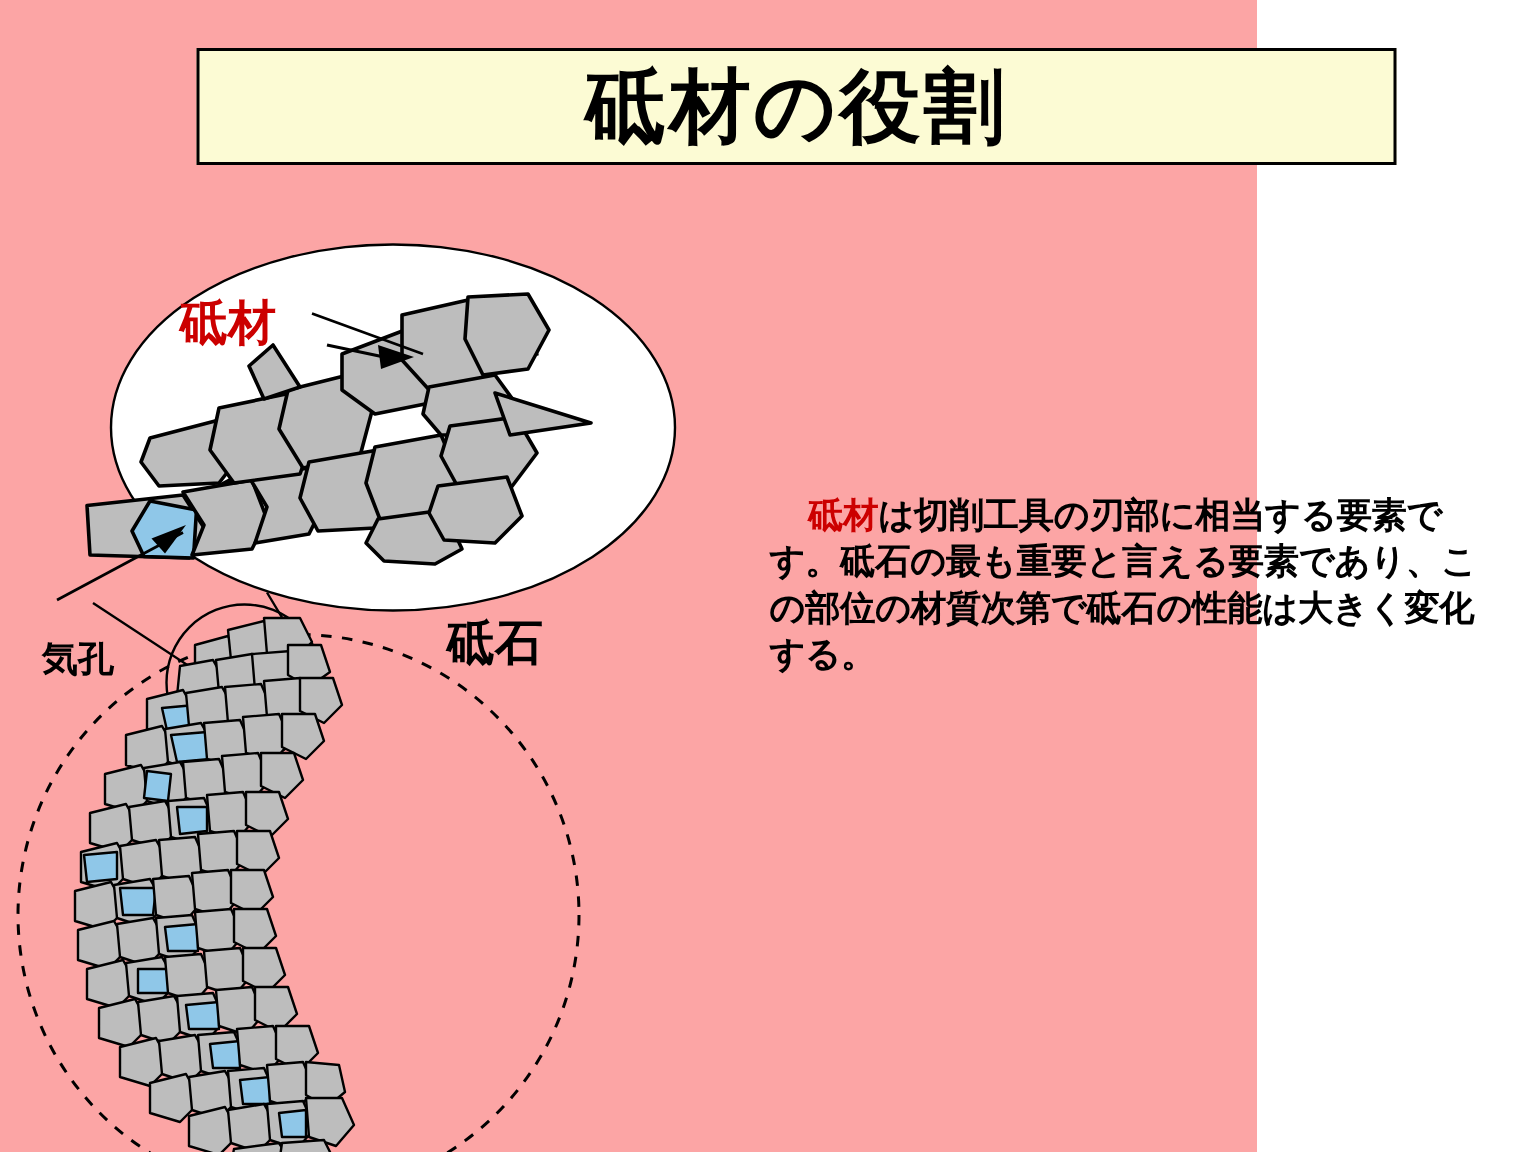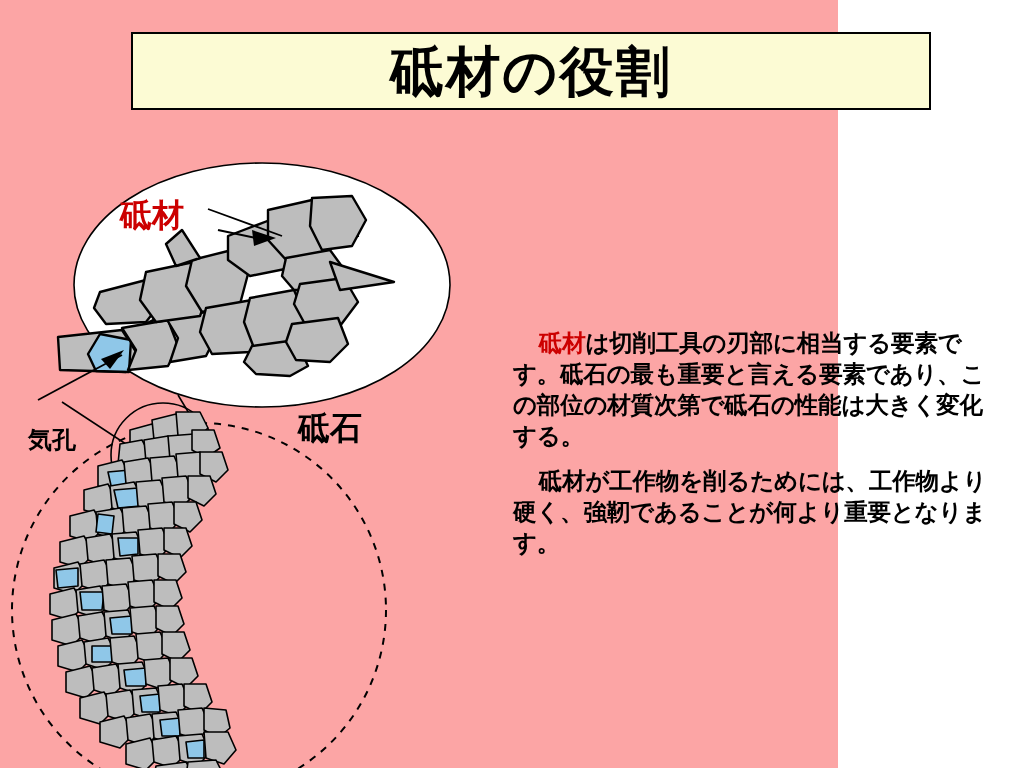--- a/index.html
+++ b/index.html
@@ -259,16 +259,15 @@
 
     
   </div>
 
   <div class="fig-label" id="label-abrasive">砥材</div>
   <div class="fig-label" id="label-pore">気孔</div>
   <div class="fig-label" id="label-wheel">砥石</div>
 
   <div id="body-text">
     <p><span class="kw-red">砥材</span><span>は切削工具の刃部に相当する要素です。砥石の最も重要と言える要素であり、この部位の材質次第で砥石の性能は大きく変化する。</span></p>
-    <p>砥材が工作物を削るためには、工作物より硬く、強靭であることが何より重要となります。</p>
   </div>
 
 </div>
 
 </body></html>

